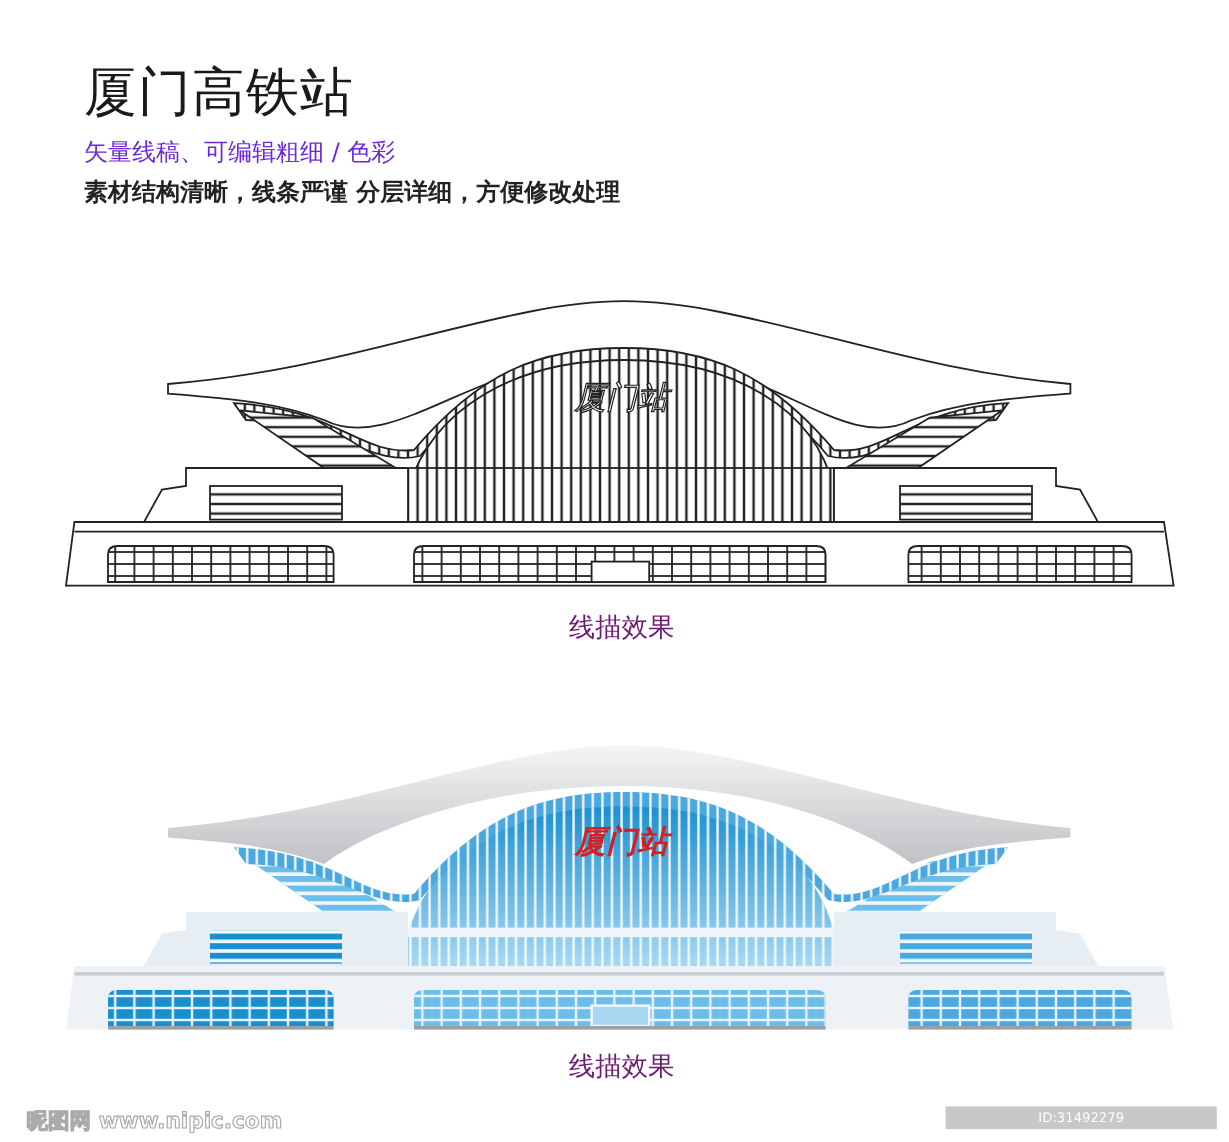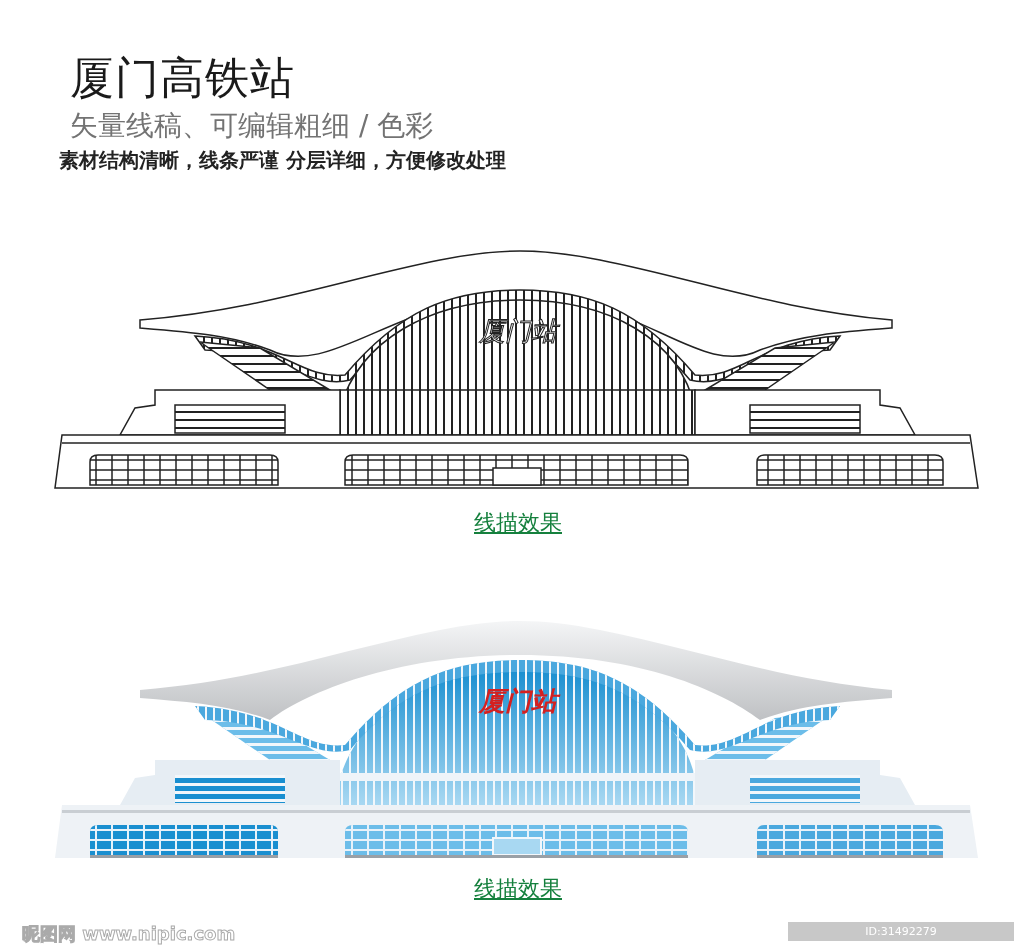--- a/index.html
+++ b/index.html
@@ -1,25 +1,25 @@
 <!DOCTYPE html>
 <html><head>
 <meta charset="utf-8">
 <style>
   html, body { margin: 0; padding: 0; background: #ffffff; }
   body { width: 1024px; height: 952px; position: relative; overflow: hidden;
          font-family: "DejaVu Sans", "Liberation Sans", sans-serif; }
   .title { position: absolute; left: 70px; top: 50px; font-size: 44px; color: #1a1a1a;
            letter-spacing: 1px; line-height: 56px; text-align: center; }
-  .sub1 { position: absolute; left: 70px; top: 112px; font-size: 28px; color: #737373;
+  .sub1 { position: absolute; left: 70px; top: 112px; font-size: 20px; color: #6d28d9;
           line-height: 28px; }
-  .sub2 { position: absolute; left: 59px; top: 146px; font-size: 20px; color: #222;
+  .sub2 { position: absolute; left: 70px; top: 146px; font-size: 20px; color: #222;
           font-weight: bold; line-height: 28px; }
   .caption { position: absolute; width: 200px; left: 418px; text-align: center;
-             font-size: 22px; color: #15803d; text-decoration: underline; }
+             font-size: 22px; color: #701a75; }
   .cap1 { top: 508px; }
   .cap2 { top: 874px; }
   svg.bld { position: absolute; left: 0; }
   .watermark-left { position: absolute; left: 12px; top: 922px; font-size: 18px;
                     color: #fff; -webkit-text-stroke: 1px #aaa; font-weight: bold; letter-spacing: 0px; padding-left: 10px; }
   .watermark-id { position: absolute; left: 788px; top: 922px; width: 226px; height: 19px;
                   background: #c8c8c8; color: #fff; font-size: 11px; line-height: 19px;
                   text-align: center; }
 </style>
 </head>

